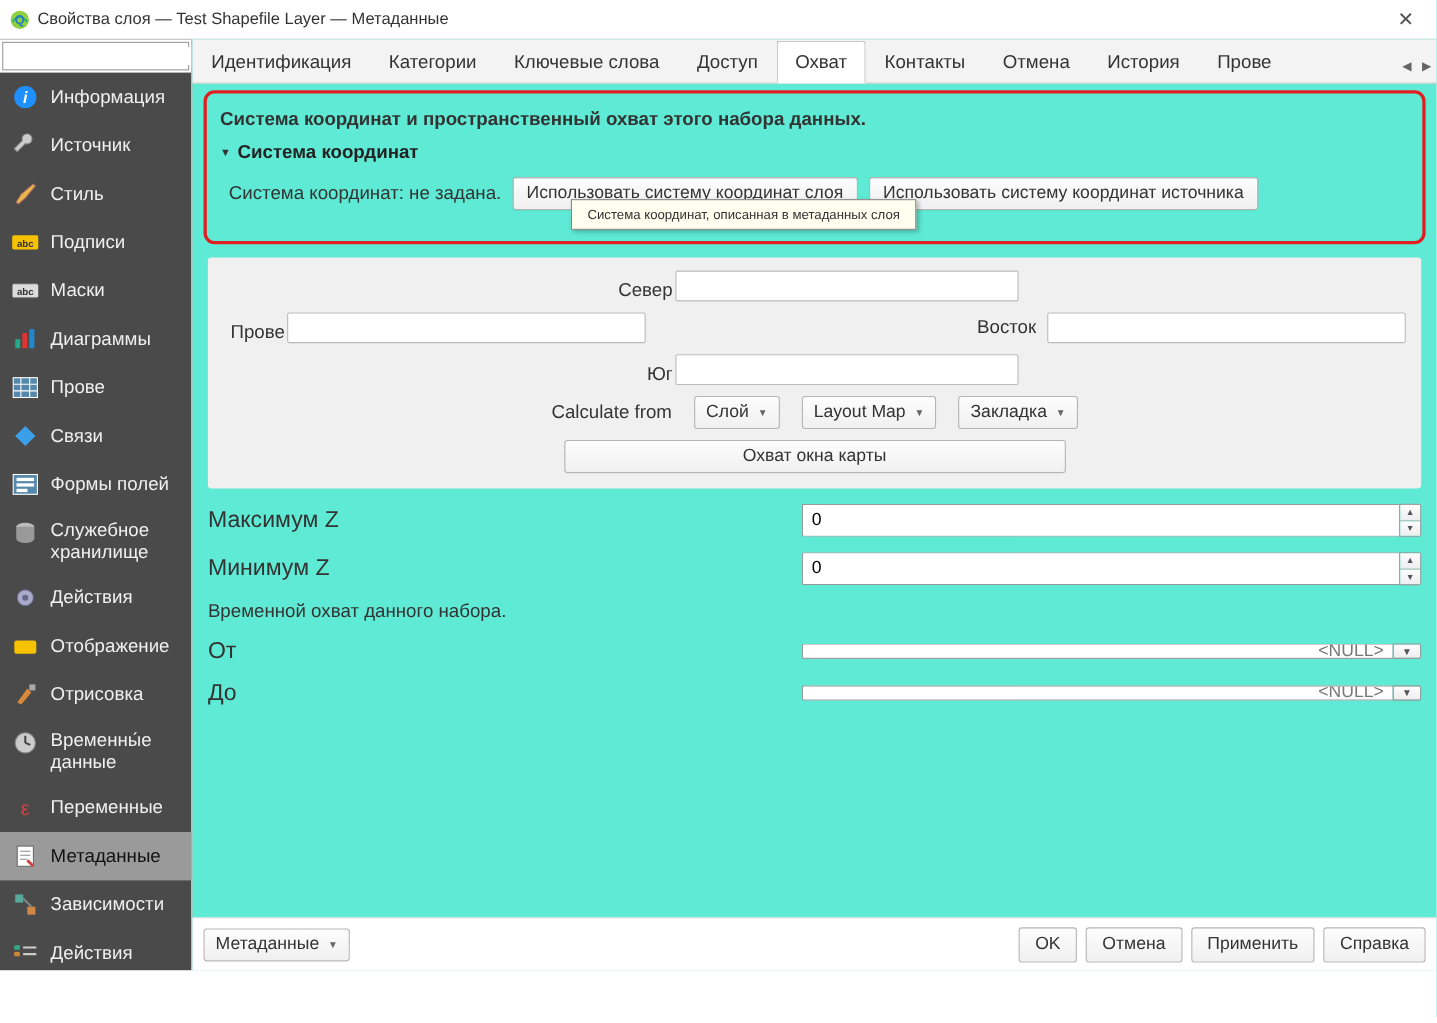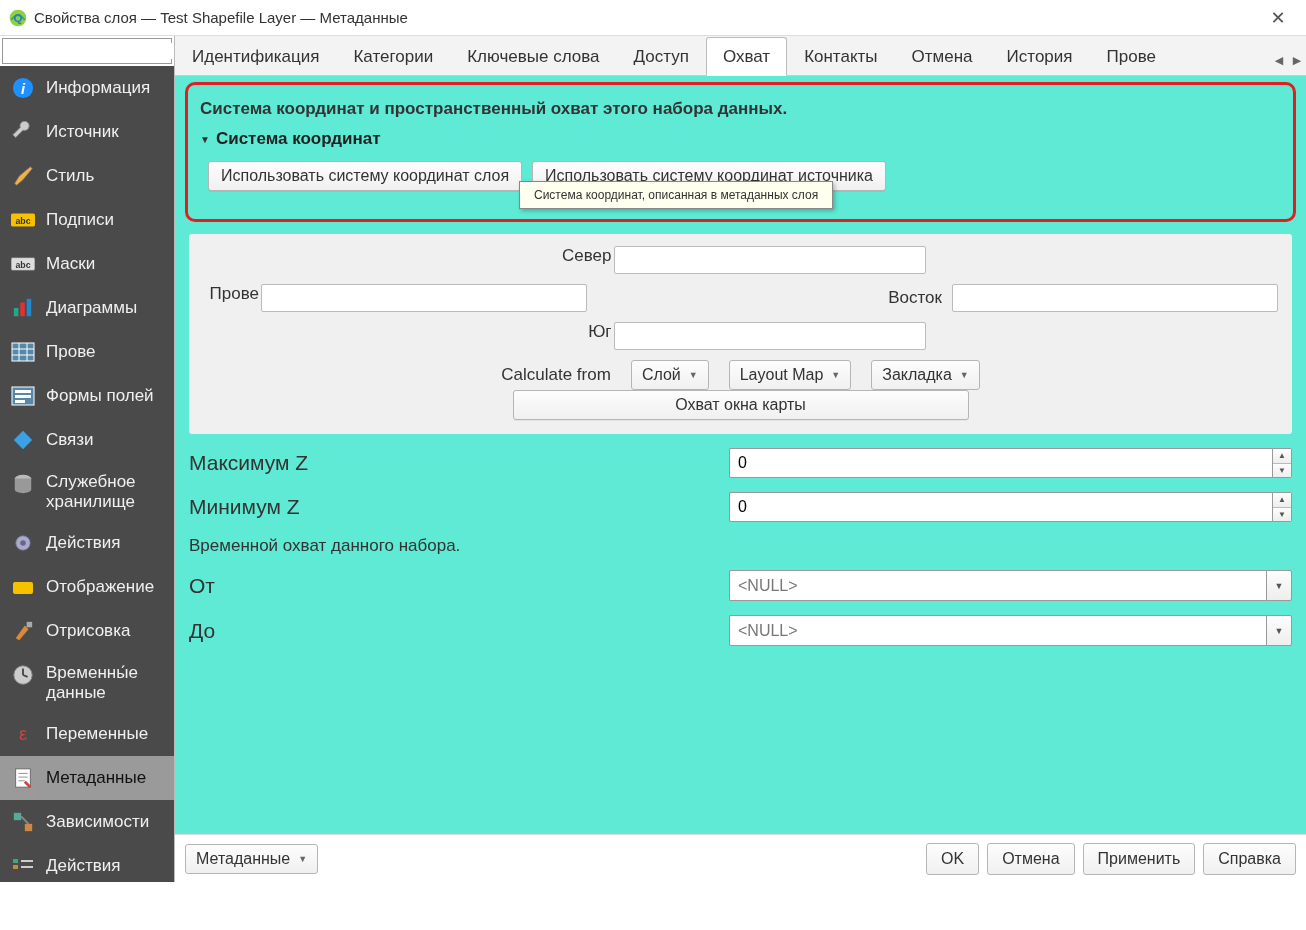--- a/index.html
+++ b/index.html
@@ -44,47 +44,47 @@
 .intro { font-size: 17px; color: #333; margin-bottom: 10px; font-weight: bold; }
 .section-head { display: flex; align-items: center; gap: 6px; font-weight: bold; font-size: 17px; margin-bottom: 12px; }
 .section-head .tri { font-size: 10px; color: #333; }
 .crs-row { display: flex; align-items: center; gap: 10px; flex-wrap: wrap; padding-left: 8px; }
 .crs-label { font-size: 17px; color: #333; }
 .btn { background: linear-gradient(#fdfdfd,#f0f0f0); border: 1px solid #b5b5b5; border-radius: 3px; padding: 5px 12px; font-size: 16px; color: #333; cursor: pointer; box-shadow: 0 1px 0 rgba(0,0,0,.05); }
 .tooltip { position: absolute; left: 331px; bottom: 10px; background: #fffff0; border: 1px solid #888; padding: 6px 14px; font-size: 12px; color: #333; box-shadow: 2px 2px 4px rgba(0,0,0,.25); }
 
 
 .extent-block { background: #f0f0f0; margin: 12px 6px 14px; padding: 12px 14px 14px; border-radius: 3px; }
-.ext-row { display: flex; align-items: flex-start; gap: 2px; margin-bottom: 10px; }
+.ext-row { display: flex; align-items: flex-end; gap: 2px; margin-bottom: 10px; }
 .ext-row.center { justify-content: center; }
 .ext-lbl { font-size: 17px; color: #333; min-width: 56px; text-align: right; }
 .ext-lbl.west { min-width: 56px; }
 .ext-input { background: #fff; border: 1px solid #bbb; height: 28px; border-radius: 2px; }
 .ext-input.ns { width: 312px; }
 .ext-input.we { width: 326px; }
 .east-wrap { margin-left:auto; display:flex; align-items:center; gap:10px; }
-.calc-row { display: flex; justify-content: center; align-items: center; gap: 20px; }
+.calc-row { display: flex; justify-content: center; align-items: center; gap: 20px; margin-bottom: 10px; }
 .calc-label { font-size: 17px; color: #333; }
 .dd-btn { background: linear-gradient(#fdfdfd,#f0f0f0); border: 1px solid #b5b5b5; border-radius: 3px; padding: 5px 10px; font-size: 16px; color: #333; cursor: pointer; display: inline-flex; align-items: center; gap: 8px; }
 .dd-btn .caret { font-size: 9px; color: #666; }
 .extent-btn-full { width: 456px; text-align: center; }
 .extent-btn-row { display:flex; justify-content:center; }
 
 
 .kv-rows { padding: 0 6px; }
 .kv-row { display: flex; align-items: center; margin-bottom: 14px; }
 .kv-label { width: 540px; font-size: 21px; color: #333; }
 .kv-field { flex: 1; }
 .spin { display: flex; align-items: stretch; }
 .spin input { flex: 1; border: 1px solid #999; border-right: none; height: 30px; padding: 0 8px; font-size: 16px; border-radius: 2px 0 0 2px; }
 .spin .sp-btns { display: flex; flex-direction: column; border: 1px solid #999; width: 20px; border-radius: 0 2px 2px 0; }
 .spin .sp-btns div { flex: 1; display: flex; align-items: center; justify-content: center; font-size: 8px; color: #555; background: linear-gradient(#fdfdfd,#eee); cursor: pointer; }
 .spin .sp-btns div:first-child { border-bottom: 1px solid #bbb; }
 .combo { display: flex; align-items: stretch; }
-.combo input { flex: 1; border: 1px solid #999; border-right: none; height: 31px; padding: 0 8px; font-size: 16px; color: #777; border-radius: 2px 0 0 2px; }
+.combo input { flex: 1; border: 1px solid #999; border-right: none; height: 14px; padding: 0 8px; font-size: 16px; color: #777; border-radius: 2px 0 0 2px; text-align: right; }
 .combo .cb-btn { width: 26px; border: 1px solid #999; display: flex; align-items: center; justify-content: center; font-size: 9px; color: #555; background: linear-gradient(#fdfdfd,#eee); border-radius: 0 2px 2px 0; cursor: pointer; }
 .temporal-label { font-size: 17px; color: #333; margin: 0 6px 14px; }
 
 
 .bottom-bar { height: 48px; display: flex; align-items: center; padding: 0 10px; gap: 8px; border-top: 1px solid #ddd; background: #fff; }
 .bottom-bar .spacer { flex: 1; }
 .bottom-btn { background: linear-gradient(#fdfdfd,#f0f0f0); border: 1px solid #b5b5b5; border-radius: 3px; padding: 6px 14px; font-size: 16px; color: #333; cursor: pointer; }
 
 
 .ic-info circle { fill:#1e90ff; }
@@ -178,36 +178,36 @@
               <line x1="1" y1="7" x2="23" y2="7" stroke="#fff"></line>
               <line x1="1" y1="13" x2="23" y2="13" stroke="#fff"></line>
               <line x1="8" y1="1" x2="8" y2="19" stroke="#fff"></line>
               <line x1="16" y1="1" x2="16" y2="19" stroke="#fff"></line>
             </svg>
           </span>
         <span class="lbl">Прове</span>
       </div>
       <div class="side-item">
         <span class="ic">
+            <svg viewBox="0 0 24 24">
+              <polygon points="2,12 12,2 22,12 12,22" fill="#3aa0e8"></polygon>
+            </svg>
+          </span>
+        <span class="lbl">Связи</span>
+      </div>
+      <div class="side-item">
+        <span class="ic">
             <svg viewBox="0 0 24 20">
               <rect x="1" y="1" width="22" height="18" fill="#58a" stroke="#fff"></rect>
               <rect x="4" y="4" width="16" height="3" fill="#fff"></rect>
               <rect x="4" y="9" width="16" height="3" fill="#fff"></rect>
               <rect x="4" y="14" width="10" height="3" fill="#fff"></rect>
             </svg>
           </span>
         <span class="lbl">Формы полей</span>
-      </div>
-      <div class="side-item">
-        <span class="ic">
-            <svg viewBox="0 0 24 24">
-              <polygon points="2,12 12,2 22,12 12,22" fill="#3aa0e8"></polygon>
-            </svg>
-          </span>
-        <span class="lbl">Связи</span>
       </div>
       <div class="side-item multiline">
         <span class="ic">
             <svg viewBox="0 0 24 24">
               <ellipse cx="12" cy="6" rx="9" ry="4" fill="#bbb"></ellipse>
               <path d="M3 6 V18 A9 4 0 0 0 21 18 V6" fill="#999"></path>
             </svg>
           </span>
         <span class="lbl">Служебное хранилище</span>
       </div>
@@ -308,20 +308,21 @@
     </div>
 
     <div class="panel">
       <div class="highlight-region">
         <div class="intro">Система координат и пространственный охват этого набора данных.</div>
         <div class="section-head">
           <span class="tri">▼</span>
           <span>Система координат</span>
         </div>
         <div class="crs-row">
+          <span class="crs-label">Система координат: не задана.</span>
           <button class="btn">Использовать систему координат слоя</button>
           <button class="btn">Использовать систему координат источника</button>
         </div>
         <div class="tooltip">Система координат, описанная в метаданных слоя</div>
       </div>
 
       <div class="extent-block">
         <div class="ext-row center">
           <span class="ext-lbl">Север</span>
           <input class="ext-input ns" type="text" style="">

